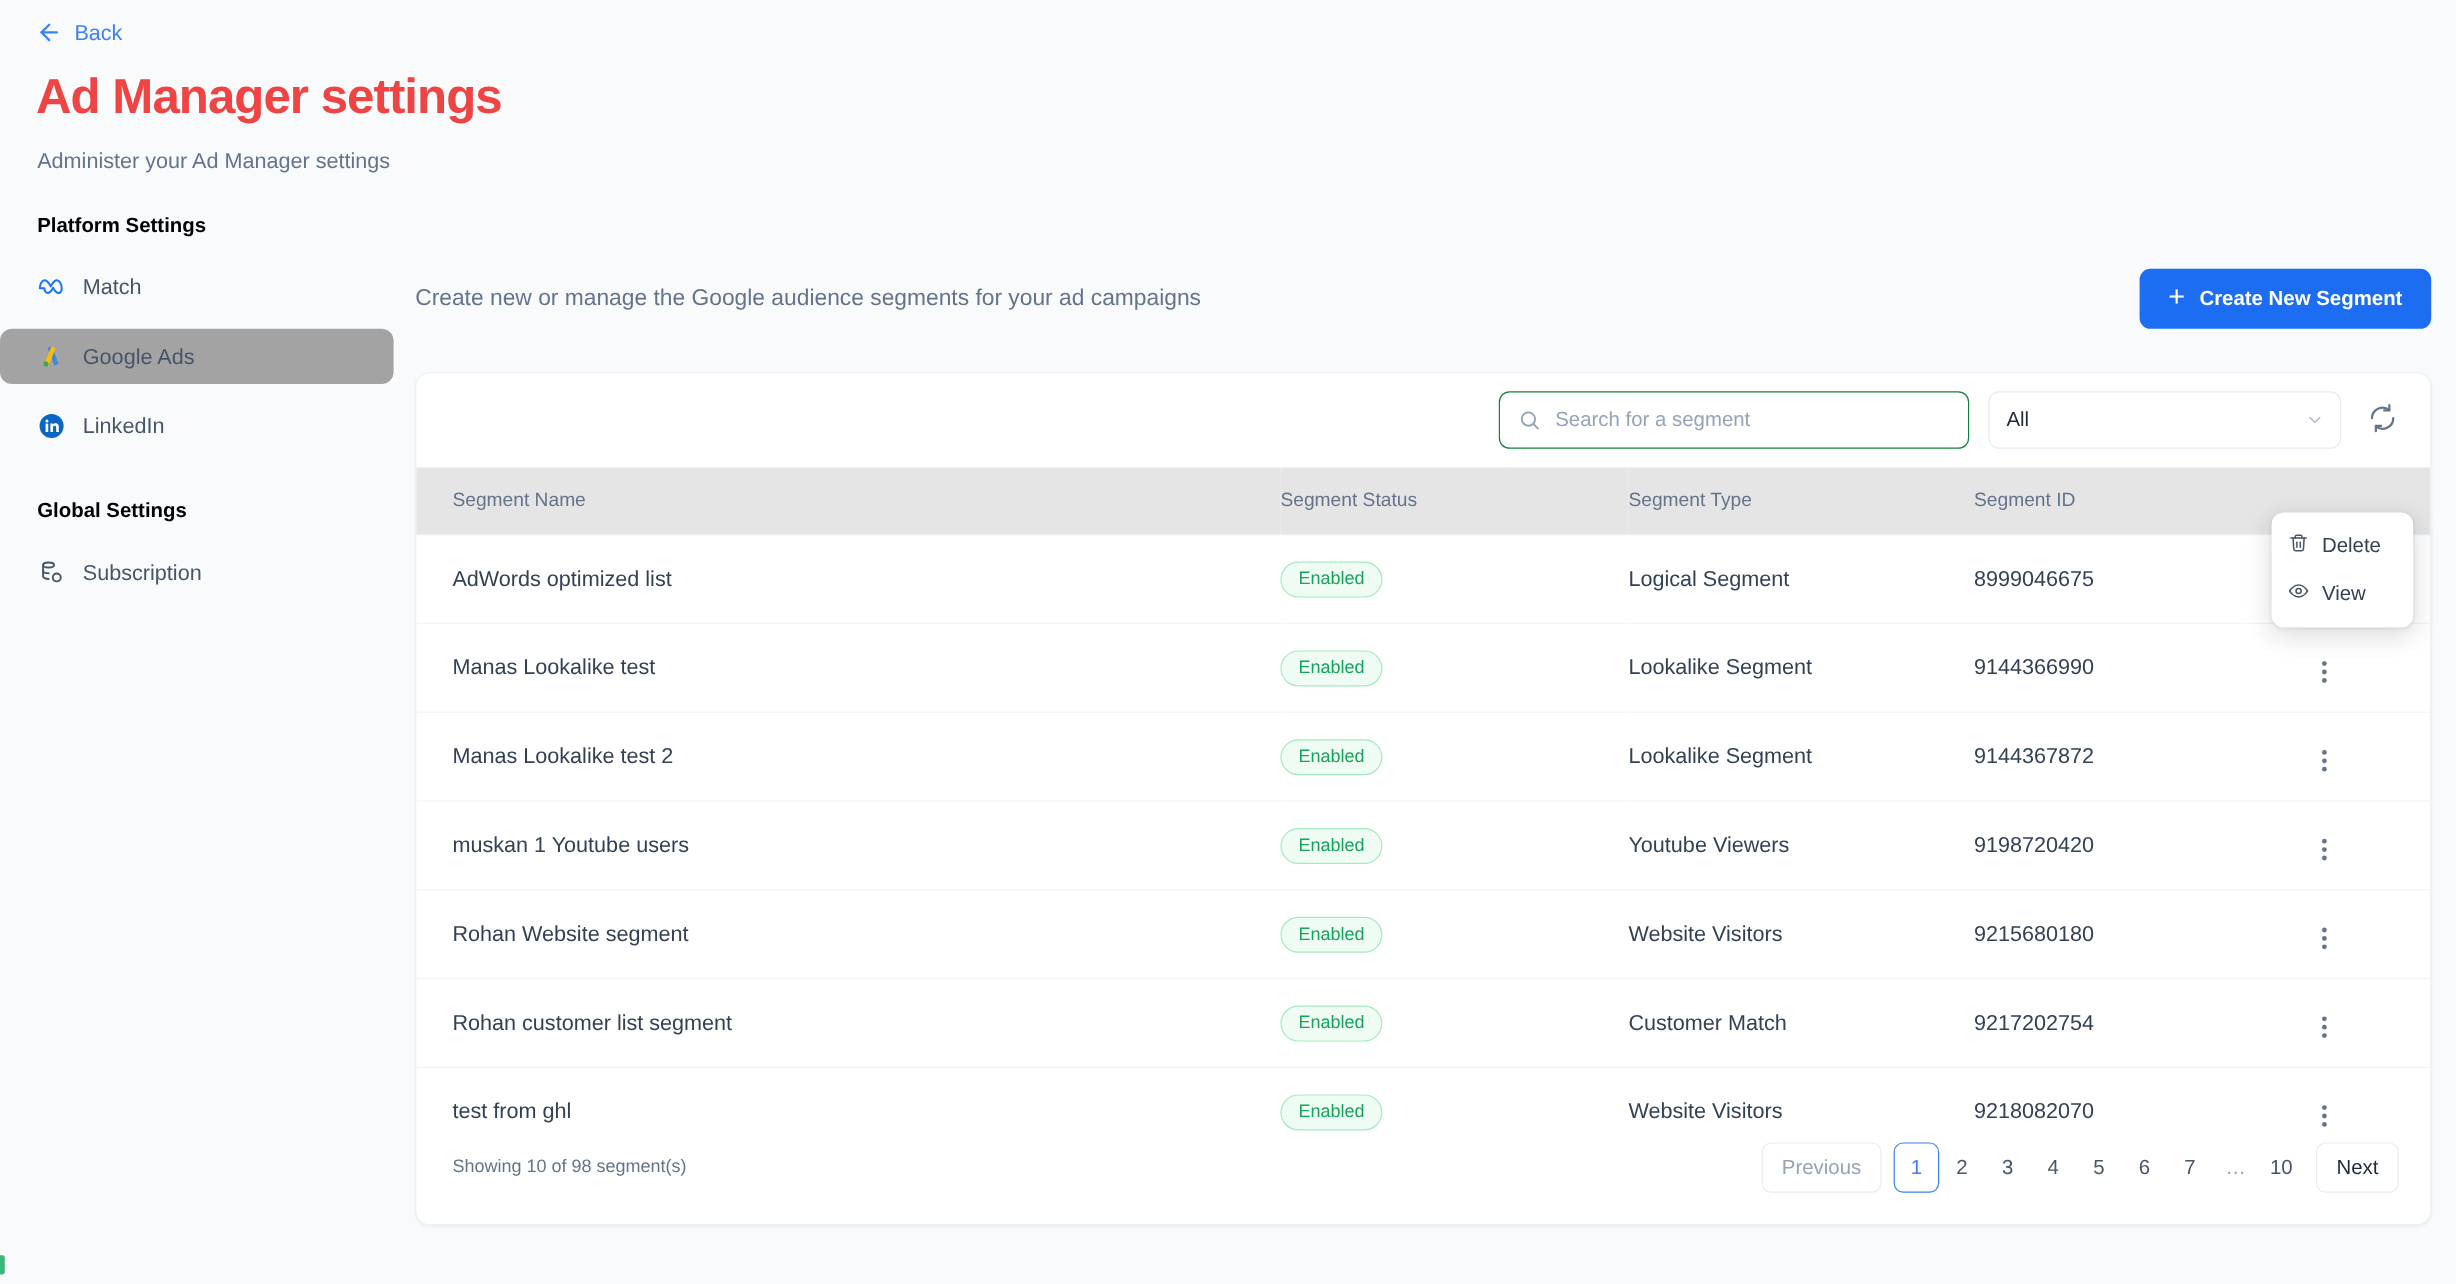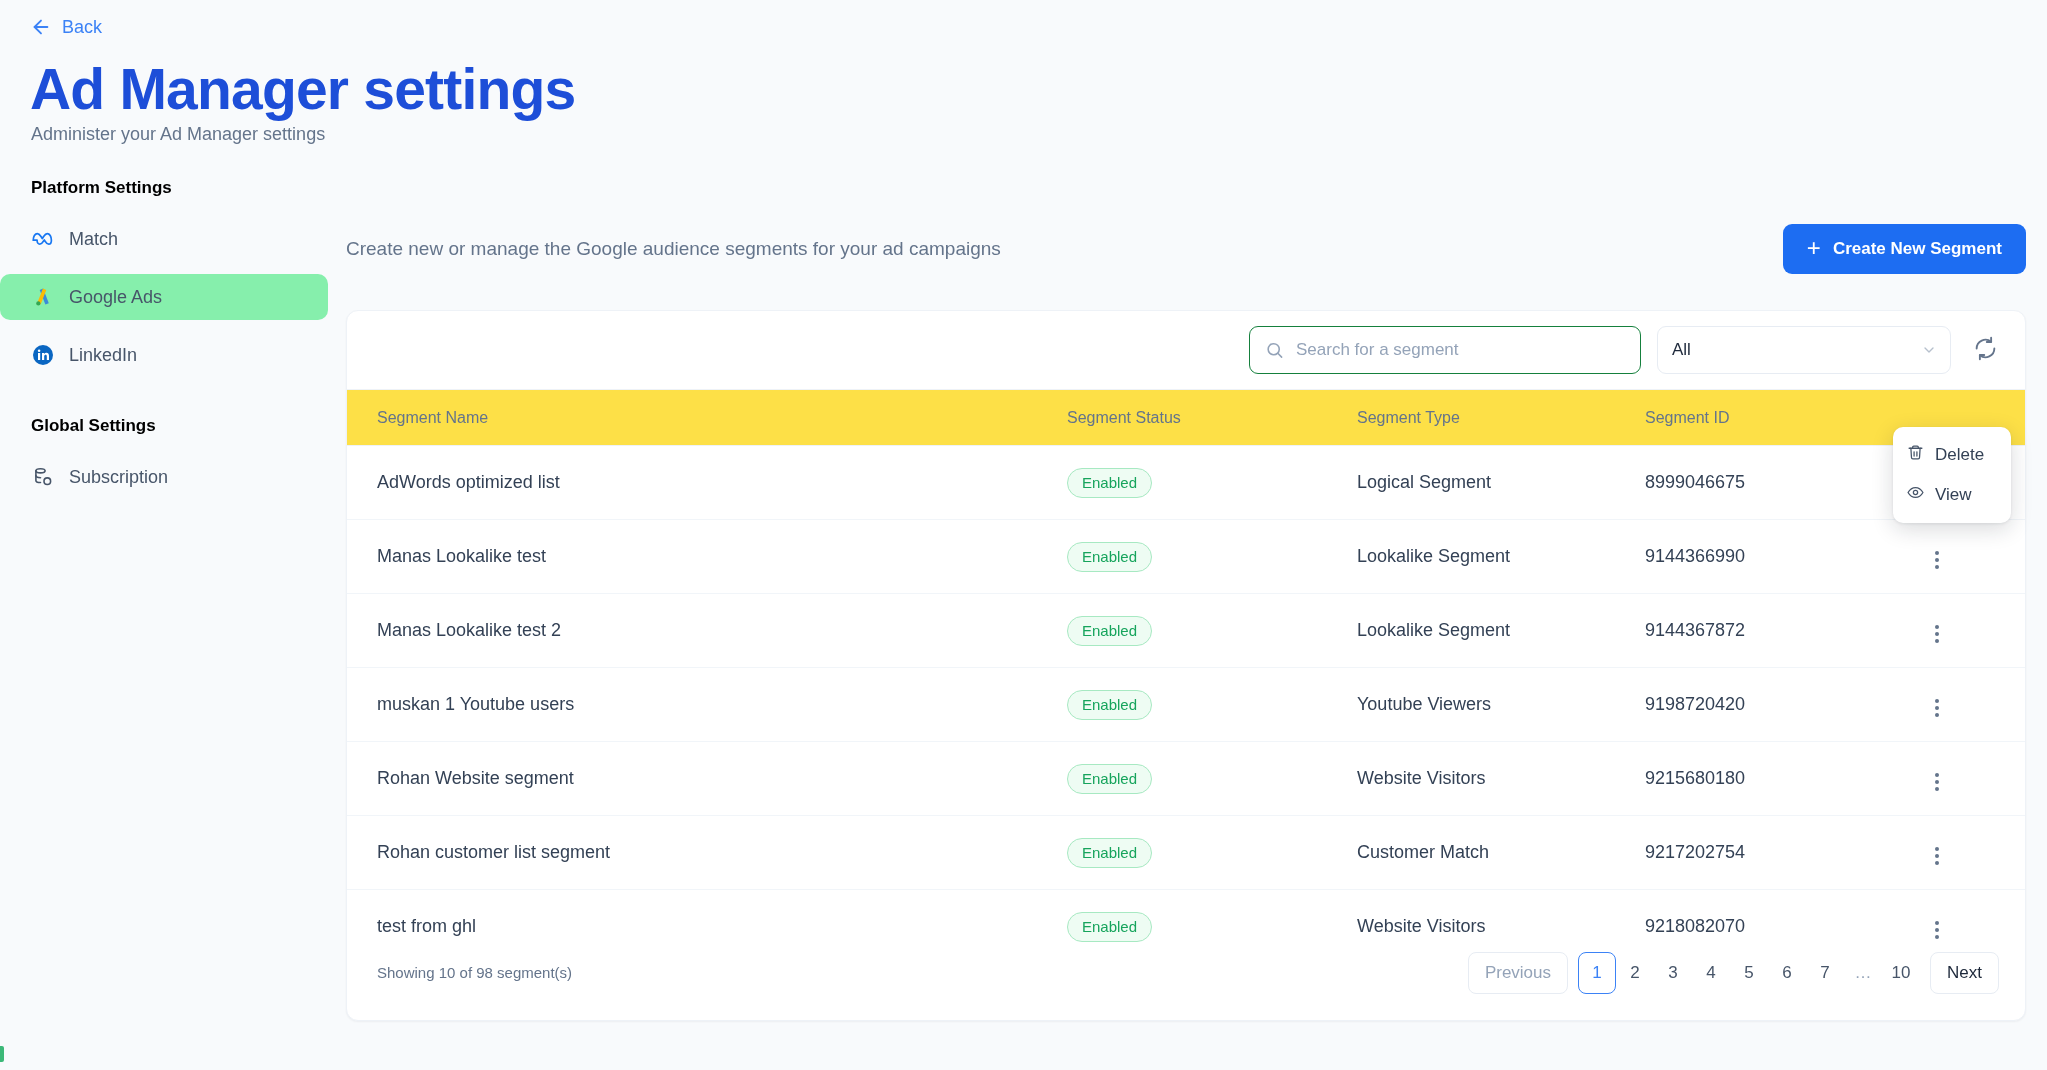--- a/index.html
+++ b/index.html
@@ -29,24 +29,24 @@
     font-size: 18px;
     font-weight: 500;
     cursor: pointer;
   }
   .back-link svg { display: block; }
 
   
   .page-title {
     position: absolute;
     left: 30px; top: 58px;
-    font-size: 57px;
+    font-size: 41px;
     font-weight: 700;
     letter-spacing: -0.8px;
-    color: #1d4ed8;
+    color: #ef4444;
     line-height: 1.1;
   }
   .page-subtitle {
     position: absolute;
     left: 31px; top: 124px;
     font-size: 18px;
     color: #64748b;
   }
 
   
@@ -71,21 +71,21 @@
     height: 46px;
     margin: 0 0 12px 0;
     padding-left: 31px;
     border-radius: 10px;
     cursor: pointer;
     font-size: 18px;
     color: #475569;
     width: 328px;
   }
   .side-item.active {
-    background: #86efac;
+    background: #a3a3a3;
   }
   .side-icon {
     width: 24px; height: 24px;
     display: flex; align-items: center; justify-content: center;
     flex: 0 0 24px;
   }
 
   
   .main {
     position: absolute;
@@ -224,21 +224,21 @@
     background: none; border: none;
   }
 
   
   table.segments {
     width: 100%;
     border-collapse: collapse;
     table-layout: fixed;
   }
   table.segments thead th {
-    background: #fde047;
+    background: #e5e5e5;
     text-align: left;
     font-size: 16px;
     font-weight: 500;
     color: #64748b;
     padding: 16px 0 16px 0;
     border-top: 1px solid #eef2f7;
     border-bottom: 1px solid #eef2f7;
     height: 56px;
   }
   th.c-name   { width: 720px; padding-left: 30px !important; }

